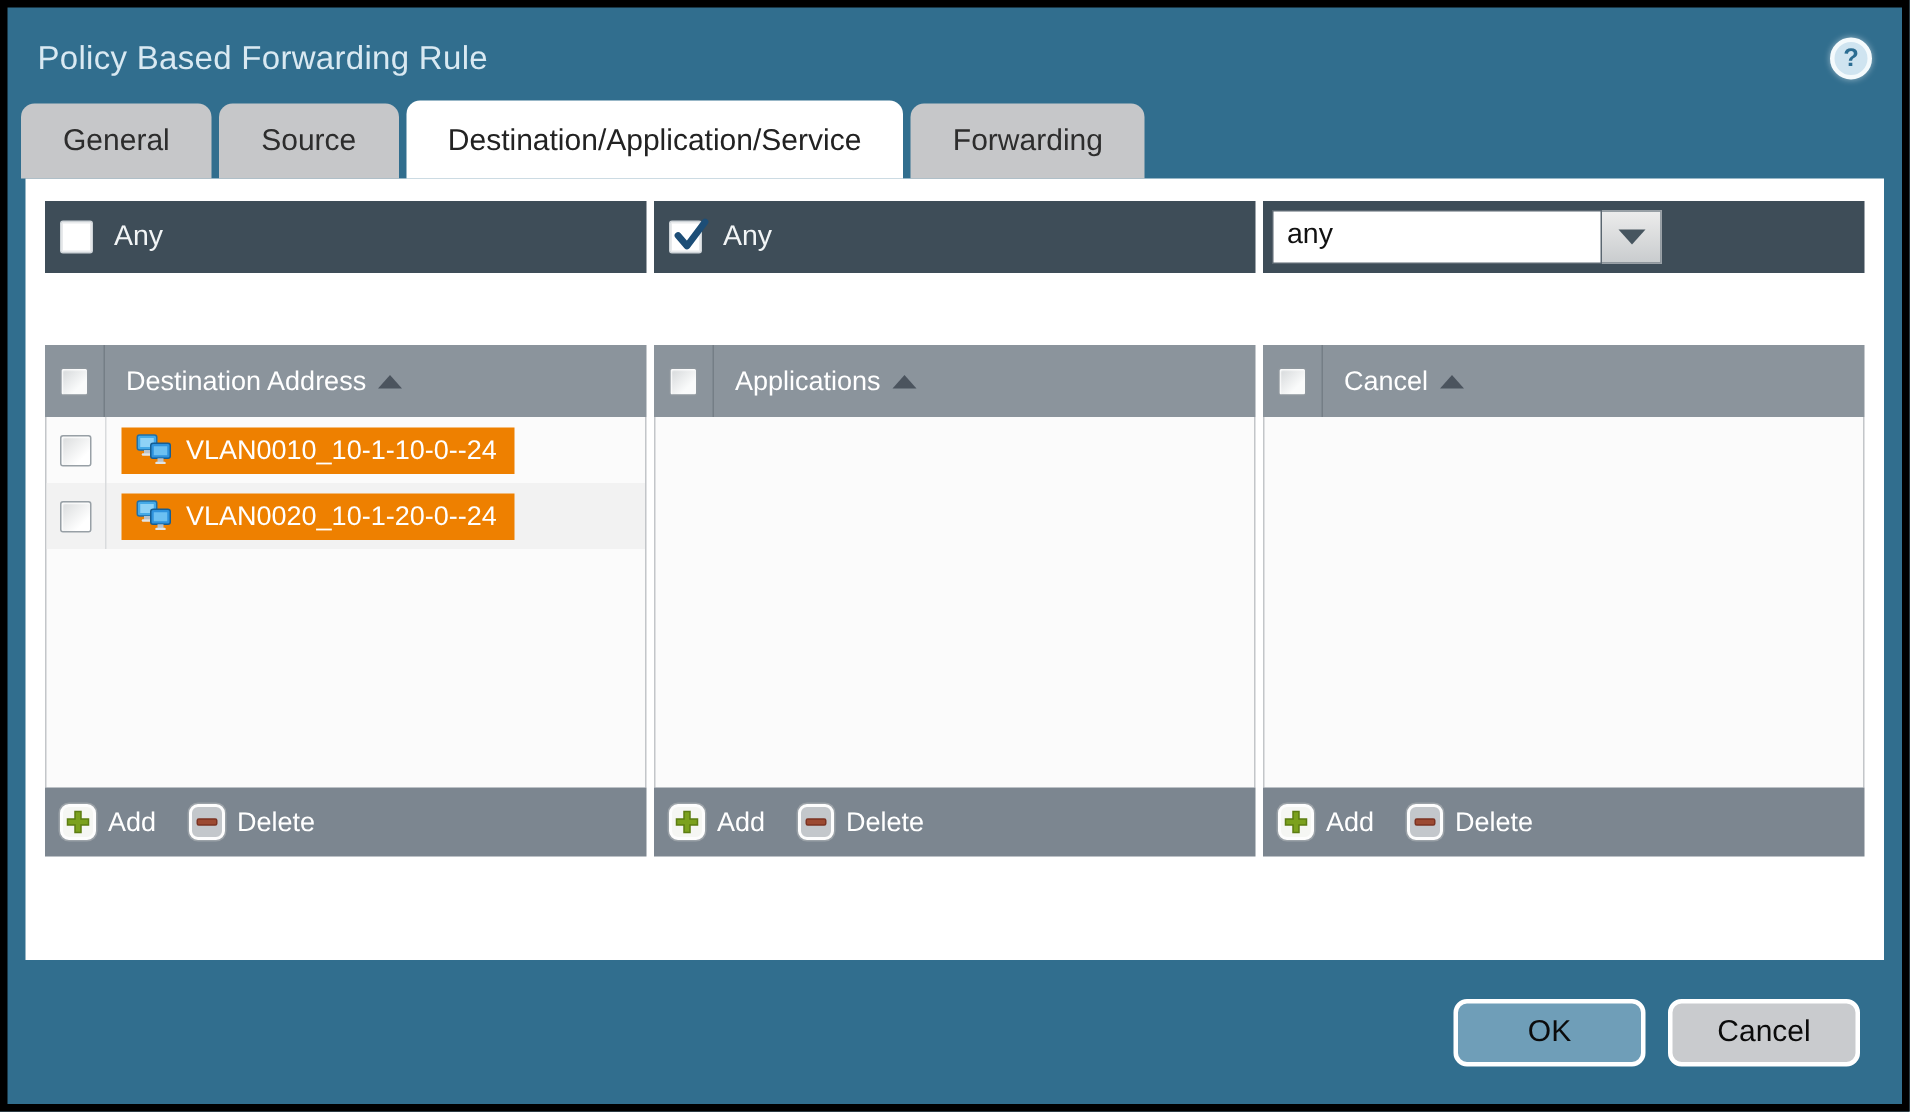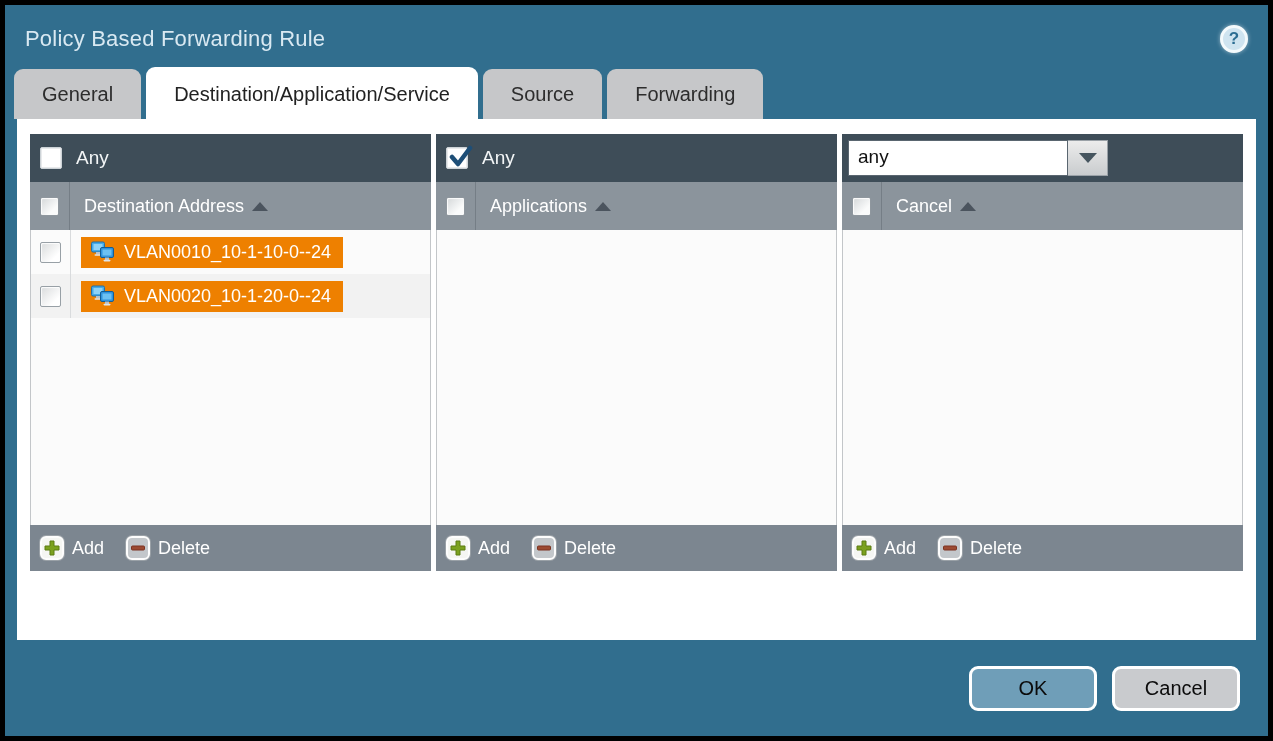--- a/index.html
+++ b/index.html
@@ -52,21 +52,21 @@
   .any-label { color:#f2f5f6; font-size:19px; margin-left:14px; }
 
   .cb-any {
     width:22px; height:22px; background:#fff; border:1px solid #cdd3d7;
     border-radius:2px; position:relative; cursor:pointer; flex:0 0 auto;
     box-shadow:inset 0 0 0 1px #e8eaec;
   }
   .cb-any svg { position:absolute; left:1px; top:-3px; }
 
   .col-header {
-    height:48px; background:#8b949c; display:flex; align-items:center; flex:0 0 auto;
+    height:48px; background:#8b949c; display:flex; align-items:center; flex:0 0 auto;margin-top:48px;
   }
   .col-header .cb-cell {
     width:40px; height:100%; display:flex; align-items:center; justify-content:center;
     border-right:1px solid #757e86; flex:0 0 auto;
   }
   .cb-3d {
     width:19px; height:19px; border:1px solid #8f979e; border-radius:2px;
     background:linear-gradient(135deg,#d4d7d9 0%,#fafbfb 70%);
     box-shadow:inset 1px 1px 1px rgba(255,255,255,.9); cursor:pointer;
   }
@@ -154,22 +154,22 @@
 
 <div class="dialog">
 
   <div class="title-bar">
     <div class="title">Policy Based Forwarding Rule</div>
     <div class="help-icon">?</div>
   </div>
 
   <div class="tabs">
     <div class="tab">General</div>
+    <div class="tab">Source</div>
     <div class="tab active">Destination/Application/Service</div>
-    <div class="tab">Source</div>
     <div class="tab">Forwarding</div>
   </div>
 
   <div class="content">
     <div class="columns">
 
       <div class="col">
         <div class="col-topbar">
           <div class="cb-any"></div>
           <span class="any-label">Any</span>

